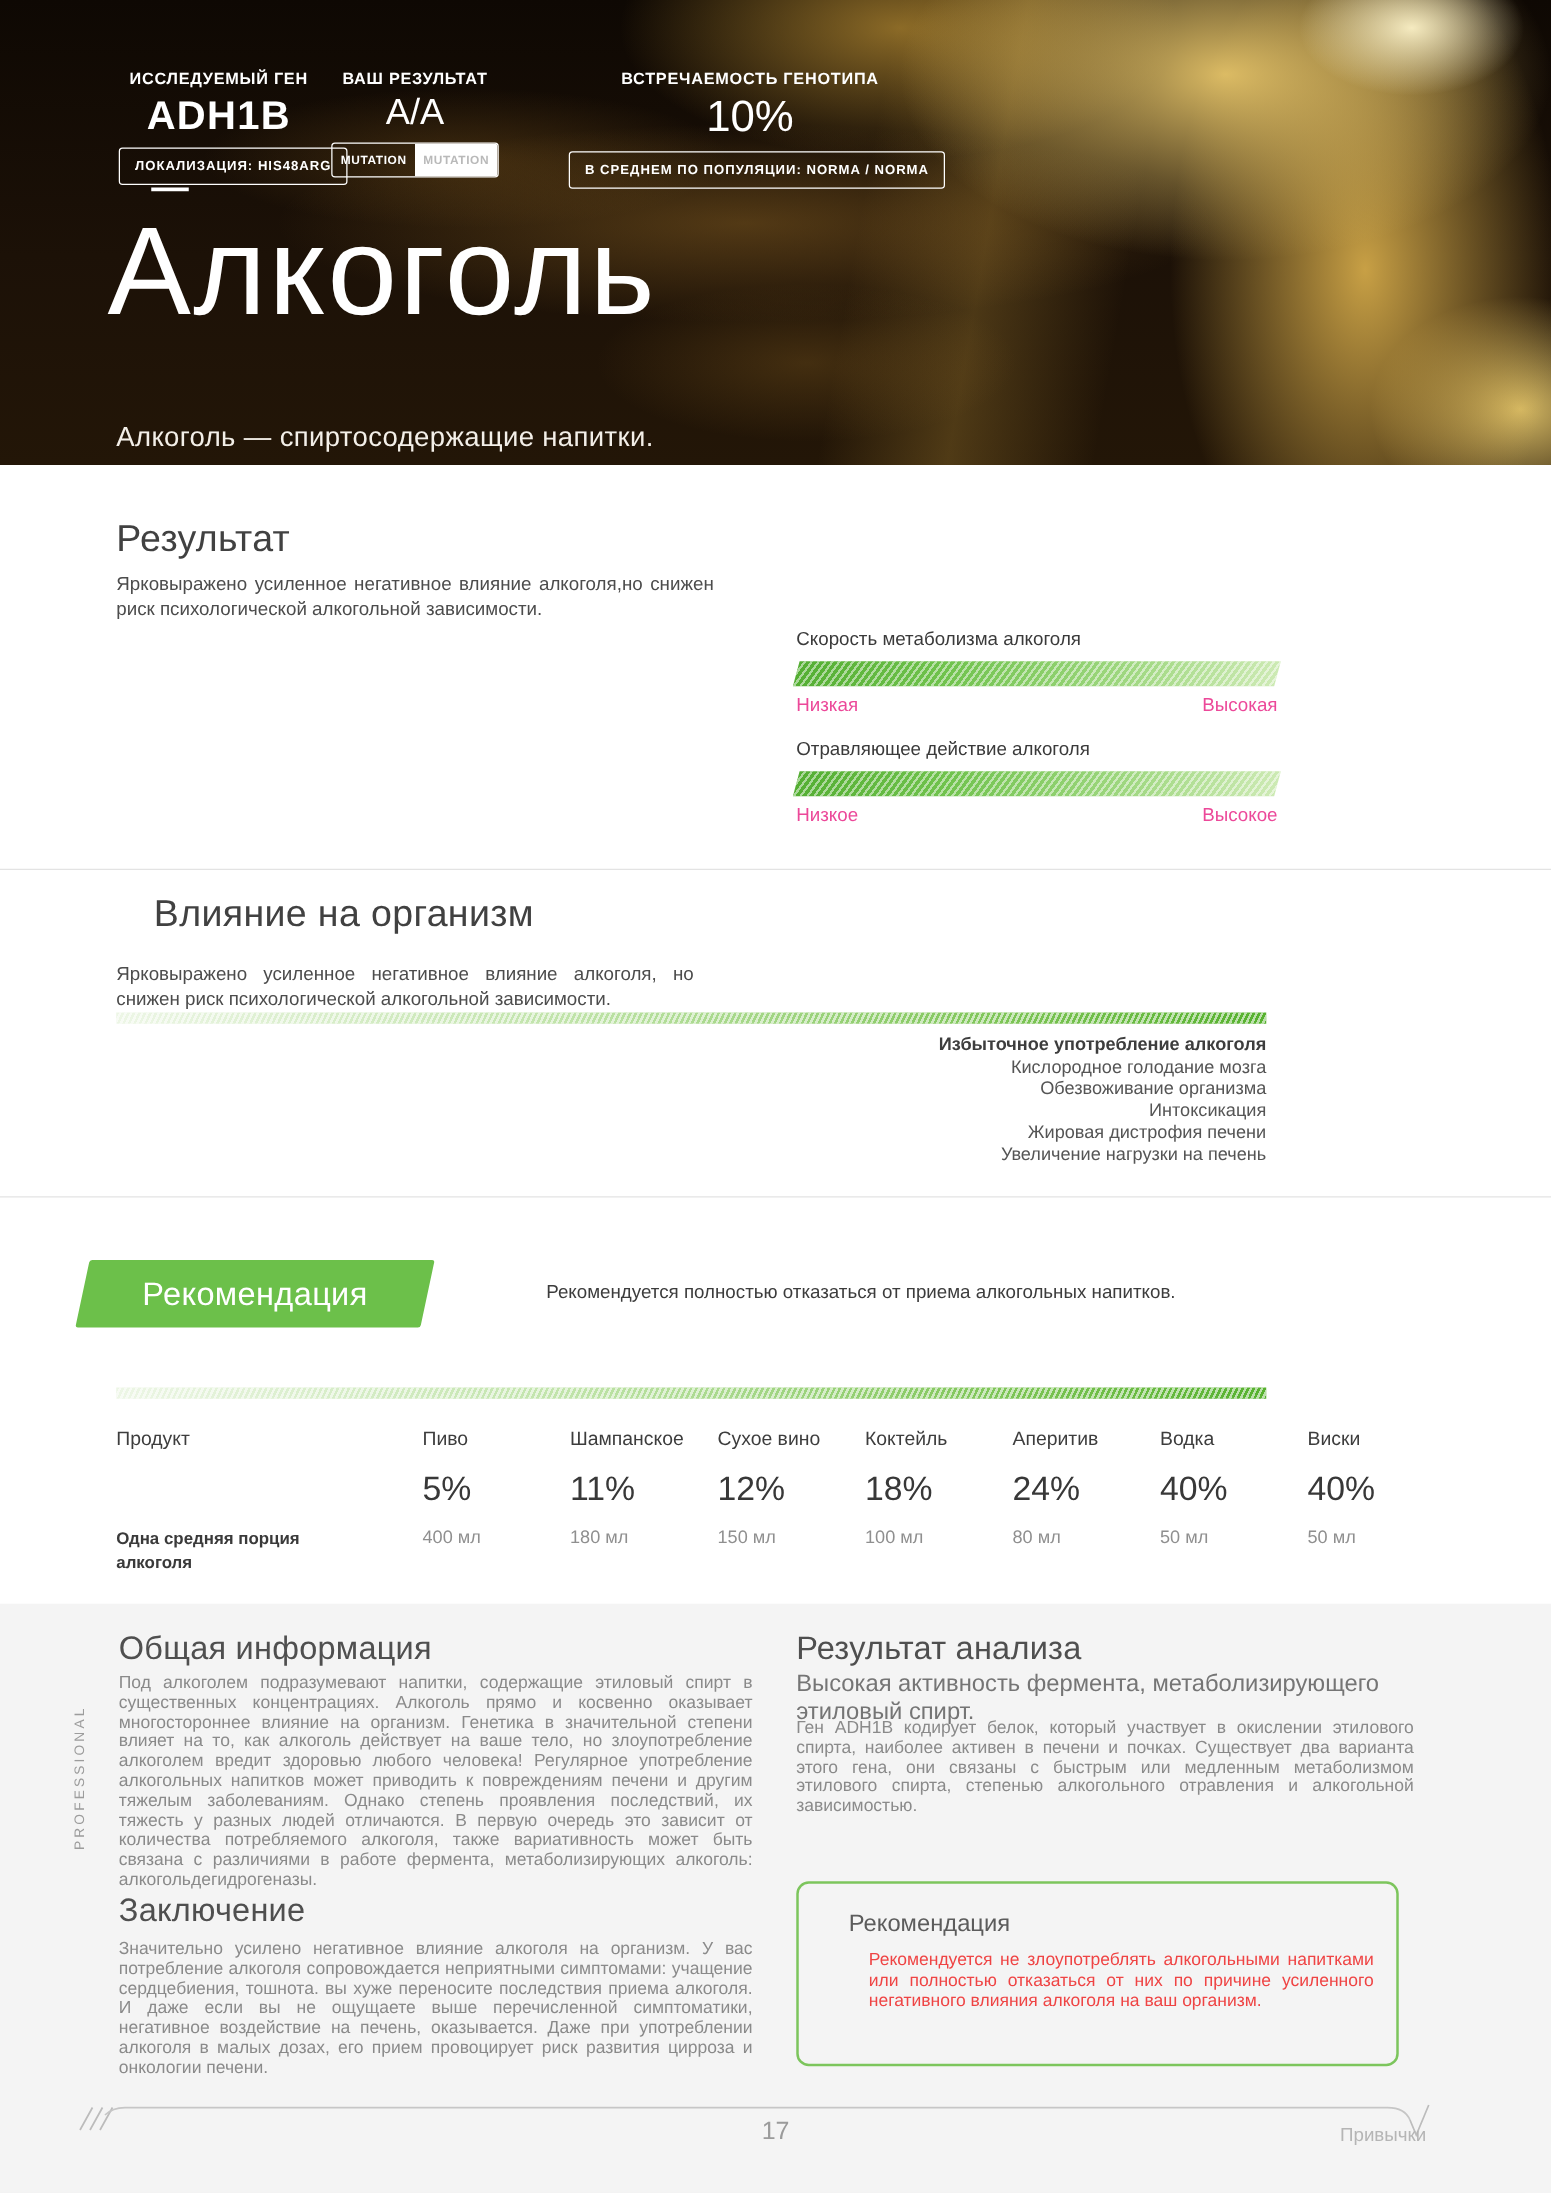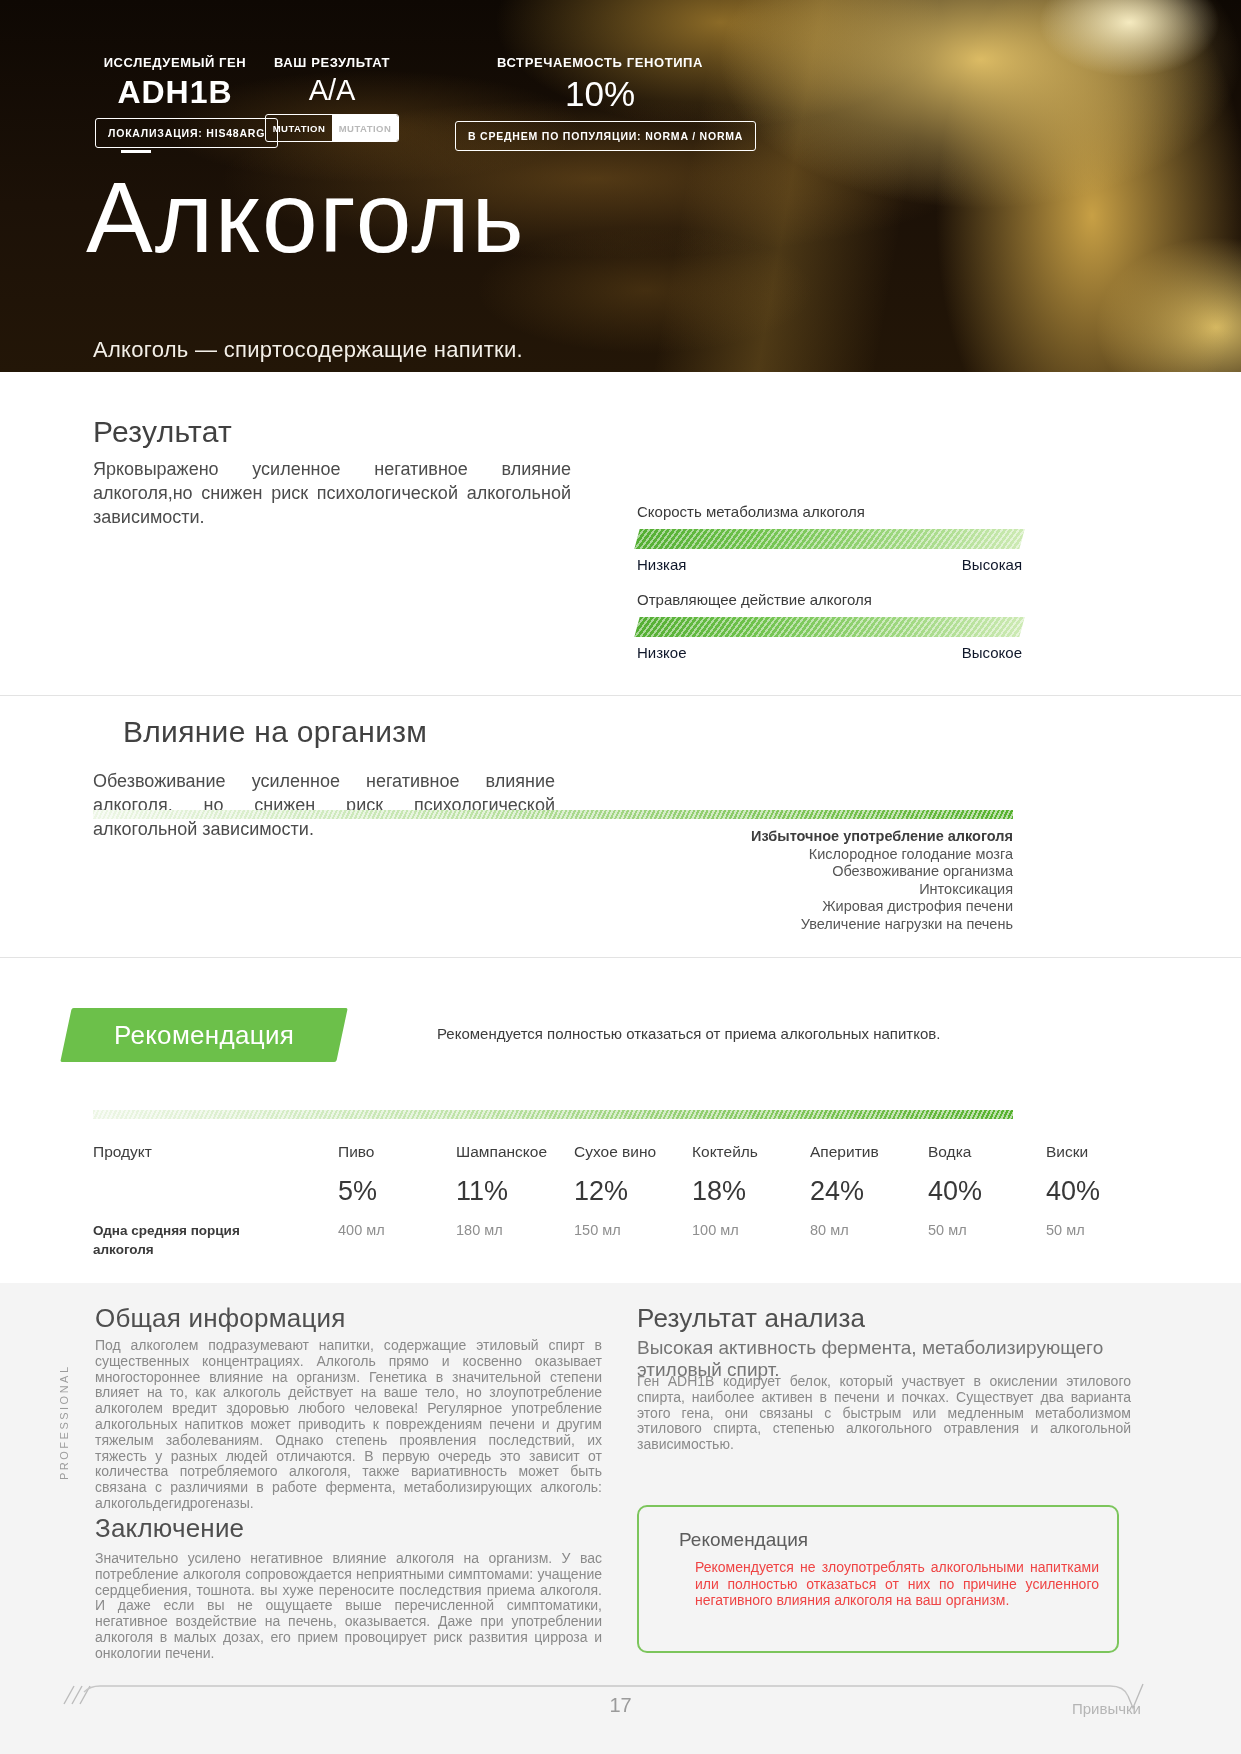--- a/index.html
+++ b/index.html
@@ -61,34 +61,34 @@
     position:absolute; left:86px; top:162px;
     font-size:100px; font-weight:100; letter-spacing:2px; color:#fff; line-height:1.1;
   }
   .hero-subtitle {
     position:absolute; left:93px; top:337px;
     font-size:22px; font-weight:300; color:#f3efe8; letter-spacing:.3px;
   }
 
   
   .h1 { position:absolute; font-size:30px; color:#414141; letter-spacing:.3px; }
-  .body-text { position:absolute; font-size:18px; line-height:1.32; color:#4c4c4c; text-align:justify; }
+  .body-text { position:absolute; font-size:15px; line-height:1.32; color:#4c4c4c; text-align:justify; }
   .divider { position:absolute; left:0; width:1241px; height:1px; background:#e3e3e3; }
 
   
   .slider-group { position:absolute; left:637px; width:385px; }
   .slider-label { font-size:15px; color:#3a3a3a; margin-bottom:9px; }
   .hatch-bar {
     height:20px; width:100%;
     transform:skewX(-15deg);
     background-image:
       repeating-linear-gradient(115deg, rgba(255,255,255,0) 0 3px, rgba(255,255,255,.5) 3px 5px),
       linear-gradient(90deg, #54ae33 0%, #6fc24c 30%, #9ed77f 68%, #cdeab4 100%);
   }
-  .minmax { display:flex; justify-content:space-between; margin-top:7px; font-size:15px; color:#0f172a; }
+  .minmax { display:flex; justify-content:space-between; margin-top:7px; font-size:15px; color:#ec4899; }
 
   
   .hatch-divider {
     position:absolute; height:9px;
     background-image:
       repeating-linear-gradient(115deg, rgba(255,255,255,0) 0 2px, rgba(255,255,255,.6) 2px 4px),
       linear-gradient(90deg, #edf6e6 0%, #bfe3a8 40%, #7cc455 78%, #56b12e 100%);
   }
   .effects { position:absolute; right:228px; top:828px; text-align:right; font-size:14.5px; line-height:17.5px; color:#555; }
   .effects .eff-bold { font-weight:bold; color:#3d3d3d; }
@@ -176,21 +176,21 @@
     <div class="hatch-bar"></div>
     <div class="minmax">
       <span>Низкое</span>
       <span>Высокое</span>
     </div>
   </div>
 
   <div class="divider" style="top:695px;"></div>
 
   <div class="h1" style="left:93px; top:715px;margin-left:30px;">Влияние на организм</div>
-  <div class="body-text" style="left:93px; top:770px; width:462px;">Обезвоживание усиленное негативное влияние алкоголя, но снижен риск психологической алкогольной зависимости.</div>
+  <div class="body-text" style="left:93px; top:770px; width:462px;">Ярковыражено усиленное негативное влияние алкоголя, но снижен риск психологической алкогольной зависимости.</div>
   <div class="hatch-divider" style="left:93px; top:810px; width:920px;"></div>
   <div class="effects">
     <div class="eff-bold">Избыточное употребление алкоголя</div>
     <div>Кислородное голодание мозга</div>
     <div>Обезвоживание организма</div>
     <div>Интоксикация</div>
     <div>Жировая дистрофия печени</div>
     <div>Увеличение нагрузки на печень</div>
   </div>
 

